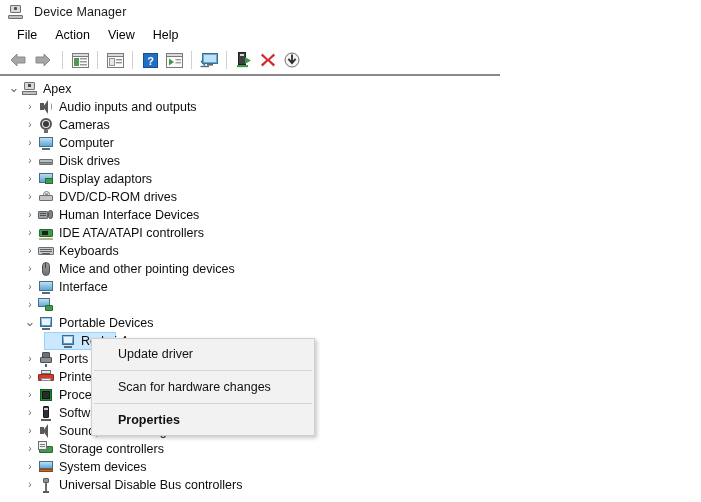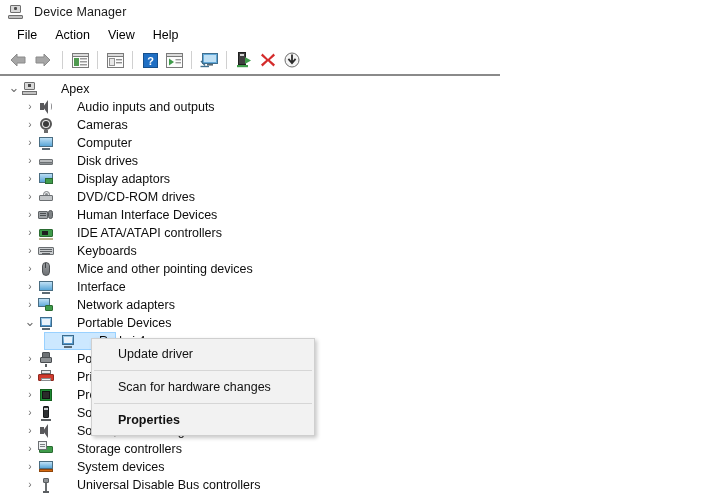--- a/index.html
+++ b/index.html
@@ -154,21 +154,20 @@
   .node .ico {
     width: 16px; height: 16px;
     flex: none;
     position: relative;
     margin-right: 5px;
   }
   .node .lbl {
     font-size: 12.5px;
     color: #0d0d0d;
     padding-bottom: 1px;
-    margin-left: 18px;
   }
   .node.lvl0 { padding-left: 6px; }
   .node.lvl1 { padding-left: 22px; }
   .node.lvl2 { padding-left: 44px; }
   .node.selected .selbg {
     position: absolute;
     left: 44px;
     top: 0;
     height: 18px;
     width: 72px;
@@ -550,21 +549,20 @@
         <span class="mo-base"></span>
       </span>
       <span class="lbl">Interface</span>
     </div>
     <div class="node lvl1">
       <span class="chev">›</span>
       <span class="ico i-network">
         <span class="nw-scr"></span>
         <span class="nw-plug"></span>
       </span>
-      <span class="lbl">Network adapters</span>
     </div>
     <div class="node lvl1">
       <span class="chev" style="font-size: 13px; margin-top: -4px;">⌄</span>
       <span class="ico i-portable">
         <span class="pd-scr"></span>
         <span class="pd-in"></span>
         <span class="pd-base"></span>
       </span>
       <span class="lbl">Portable Devices</span>
     </div>

